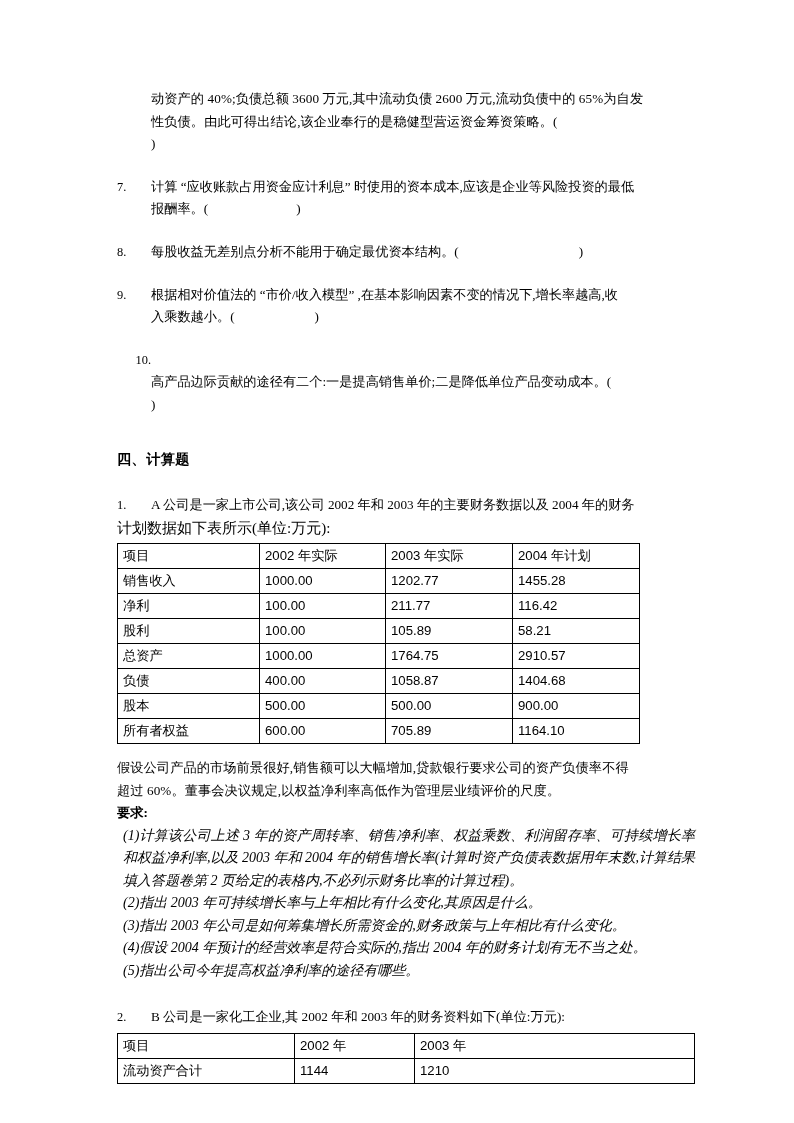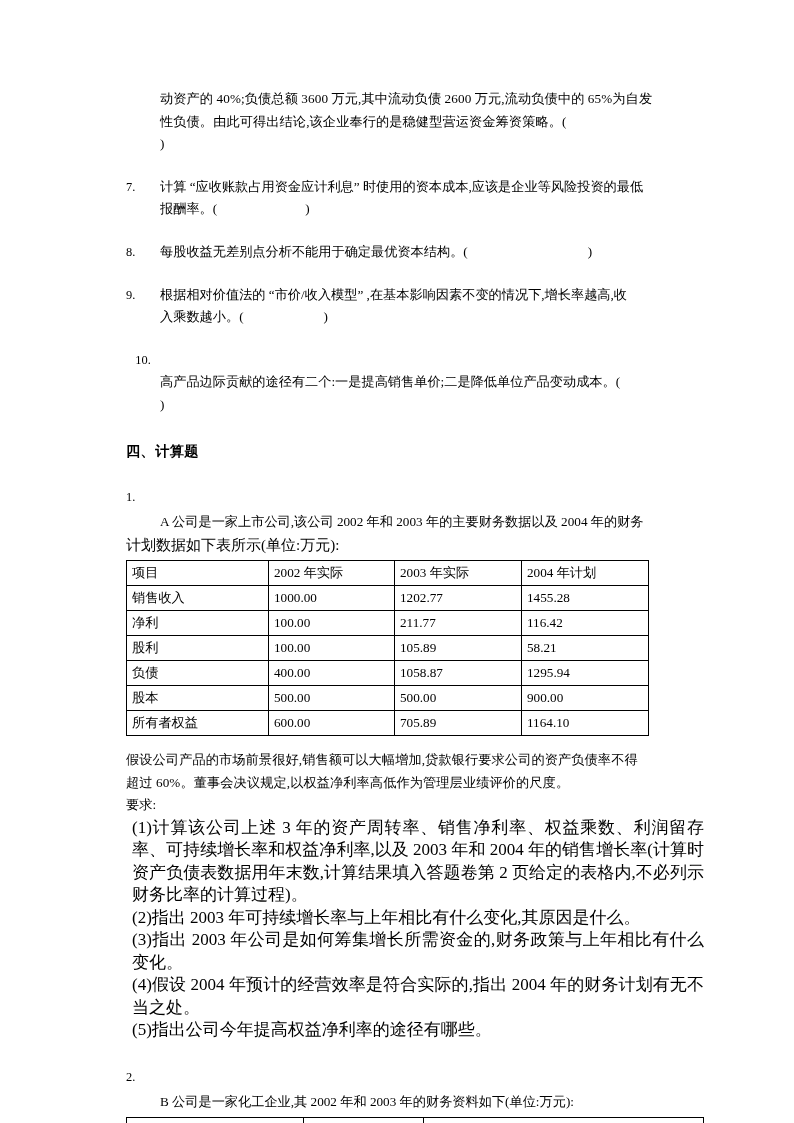--- a/index.html
+++ b/index.html
@@ -11,21 +11,21 @@
   body {
     width: 794px;
     height: 1123px;
     font-family: "Liberation Serif", "DejaVu Serif", serif;
     color: #000000;
     position: relative;
     overflow: hidden;
   }
   .page {
     position: absolute;
-    left: 13px;
+    left: 4px;
     top: 0;
     width: 647px;
     height: 1123px;
     padding: 0;
     box-sizing: border-box;
   }
   .content {
     position: absolute;
     left: 113px;
     top: 88px;
@@ -56,21 +56,21 @@
   }
   .tf-item .num {
     width: 34px;
     flex: 0 0 34px;
     text-align: left;
     font-size: 12.4px;
     font-family: "Liberation Serif", serif;
     padding-top: 0.5px;
   }
   .tf-item .num.wide {
-    text-align: center;
+    text-align: right;
   }
   .tf-item .body {
     flex: 1 1 auto;
     text-align: justify;
     text-justify: inter-ideograph;
   }
   .blank {
     display: inline-block;
     width: 88px;
   }
@@ -81,21 +81,21 @@
   .blank-lg {
     display: inline-block;
     width: 120px;
   }
 
   
   .section-heading {
     font-weight: bold;
     font-size: 14.2px;
     line-height: 22px;
-    margin-top: 24px;
+    margin-top: 32px;
     margin-bottom: 0;
     letter-spacing: 0.4px;
   }
 
   
   .problem {
     margin-top: 24px;
   }
   .problem-head {
     display: flex;
@@ -105,21 +105,20 @@
   }
   .problem-head .num {
     width: 34px;
     flex: 0 0 34px;
     font-size: 12.4px;
   }
   .problem-head .body {
     flex: 1 1 auto;
     text-align: justify;
     text-justify: inter-ideograph;
-    margin-top: 25px;
   }
   .prob-line {
     font-size: 15px;
     line-height: 22.5px;
     text-align: justify;
     text-justify: inter-ideograph;
   }
 
   
   table.doc-table {
@@ -127,21 +126,21 @@
     font-size: 13.2px;
     margin-top: 4px;
     table-layout: fixed;
   }
   table.doc-table td {
     border: 1px solid #000000;
     padding: 1px 20px 1px 5px;
     height: 22px;
     line-height: 20px;
     vertical-align: middle;
-    font-family: Liberation Serif, serif;
+    font-family: Liberation Sans, sans-serif;
     white-space: nowrap;
     overflow: hidden;
   }
   table#main-table { width: 522px; }
   table#main-table col.c0 { width: 142px; }
   table#main-table col.c1 { width: 126px; }
   table#main-table col.c2 { width: 127px; }
   table#main-table col.c3 { width: 127px; }
 
   table#secondary-table { width: 577px; }
@@ -149,27 +148,29 @@
   table#secondary-table col.c1 { width: 120px; }
   table#secondary-table col.c2 { width: 280px; }
 
   
   .after-table {
     margin-top: 13px;
   }
   .req-label {
     font-size: 13.2px;
     line-height: 22.5px;
+    font-weight: bold;
   }
   .req-item {
-    font-size: 17px;
+    font-size: 14px;
     line-height: 22.5px;
     text-align: justify;
     text-justify: inter-ideograph;
     padding-left: 6px;
+    font-style: italic;
   }
   .num-lat {
     font-family: "Liberation Serif", "DejaVu Serif", serif;
   }
 </style>
 </head>
 <body>
 
 <div class="page">
   <div class="content">
@@ -249,24 +250,30 @@
             <td>211.77</td>
             <td>116.42</td>
           </tr>
           <tr>
             <td>股利</td>
             <td>100.00</td>
             <td>105.89</td>
             <td>58.21</td>
           </tr>
           <tr>
+            <td>总资产</td>
+            <td>1000.00</td>
+            <td>1764.75</td>
+            <td>2910.57</td>
+          </tr>
+          <tr>
             <td>负债</td>
             <td>400.00</td>
             <td>1058.87</td>
-            <td>1295.94</td>
+            <td>1404.68</td>
           </tr>
           <tr>
             <td>股本</td>
             <td>500.00</td>
             <td>500.00</td>
             <td>900.00</td>
           </tr>
           <tr>
             <td>所有者权益</td>
             <td>600.00</td>

